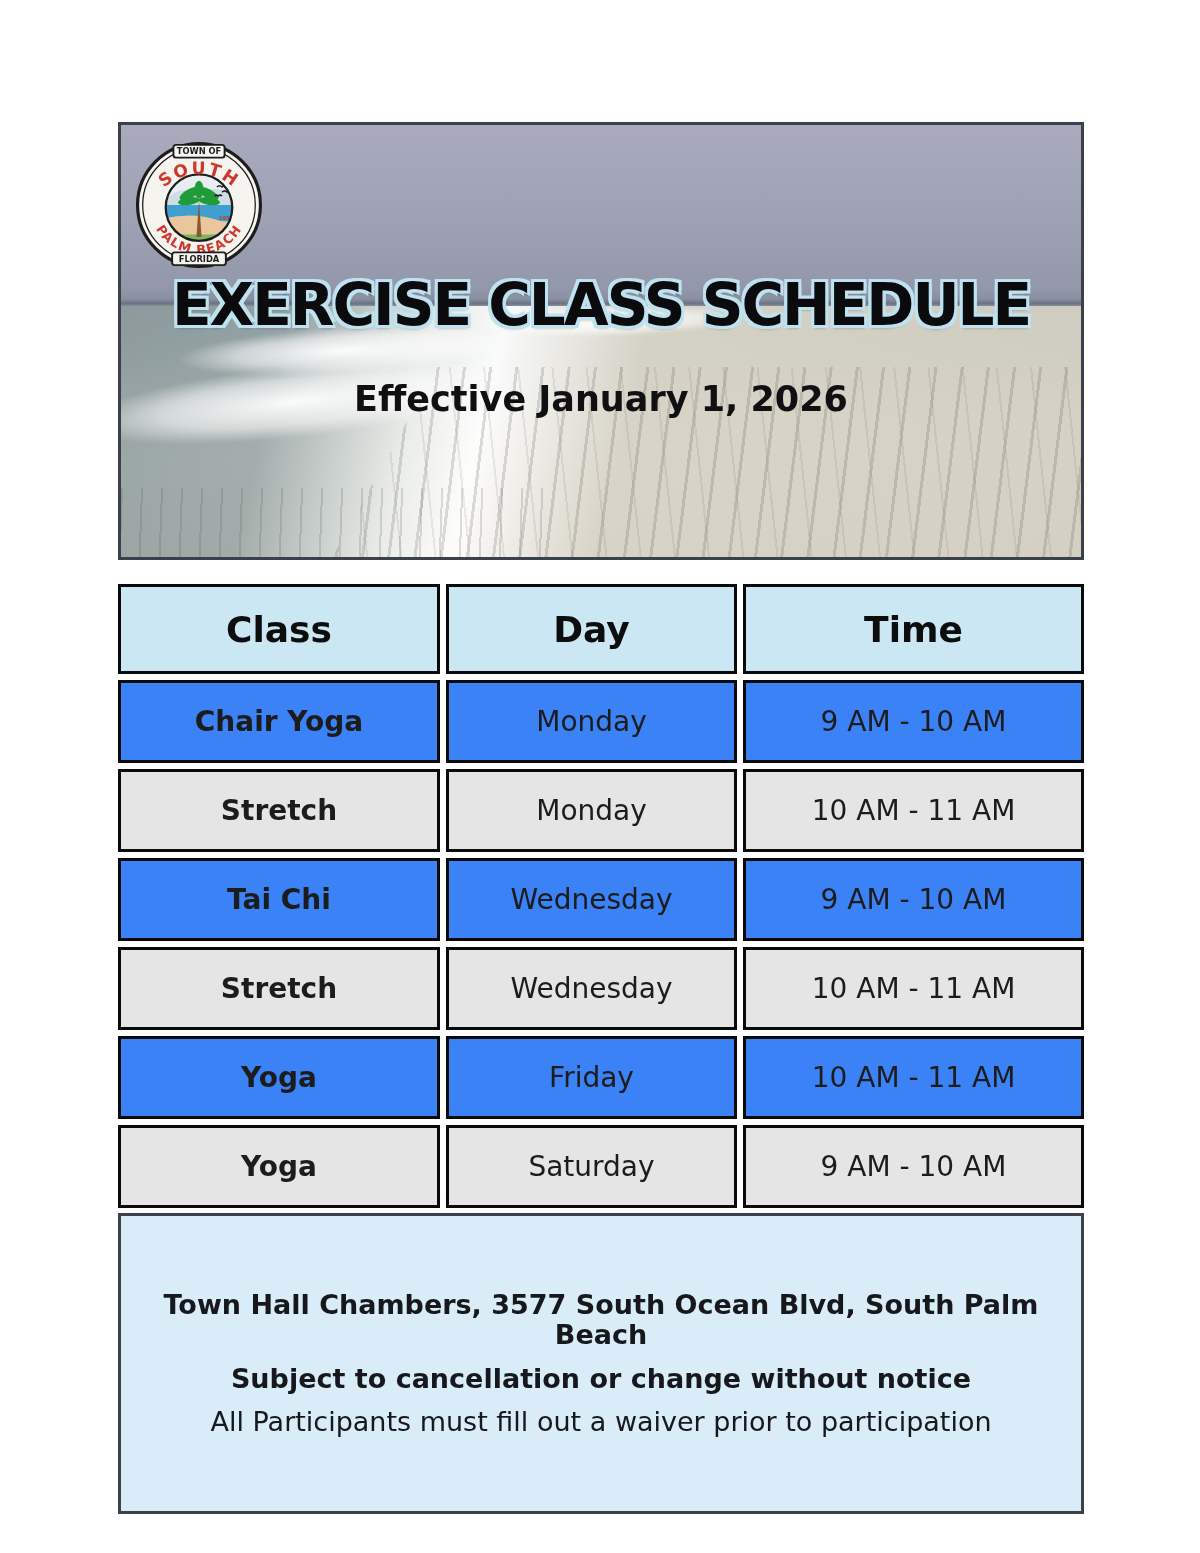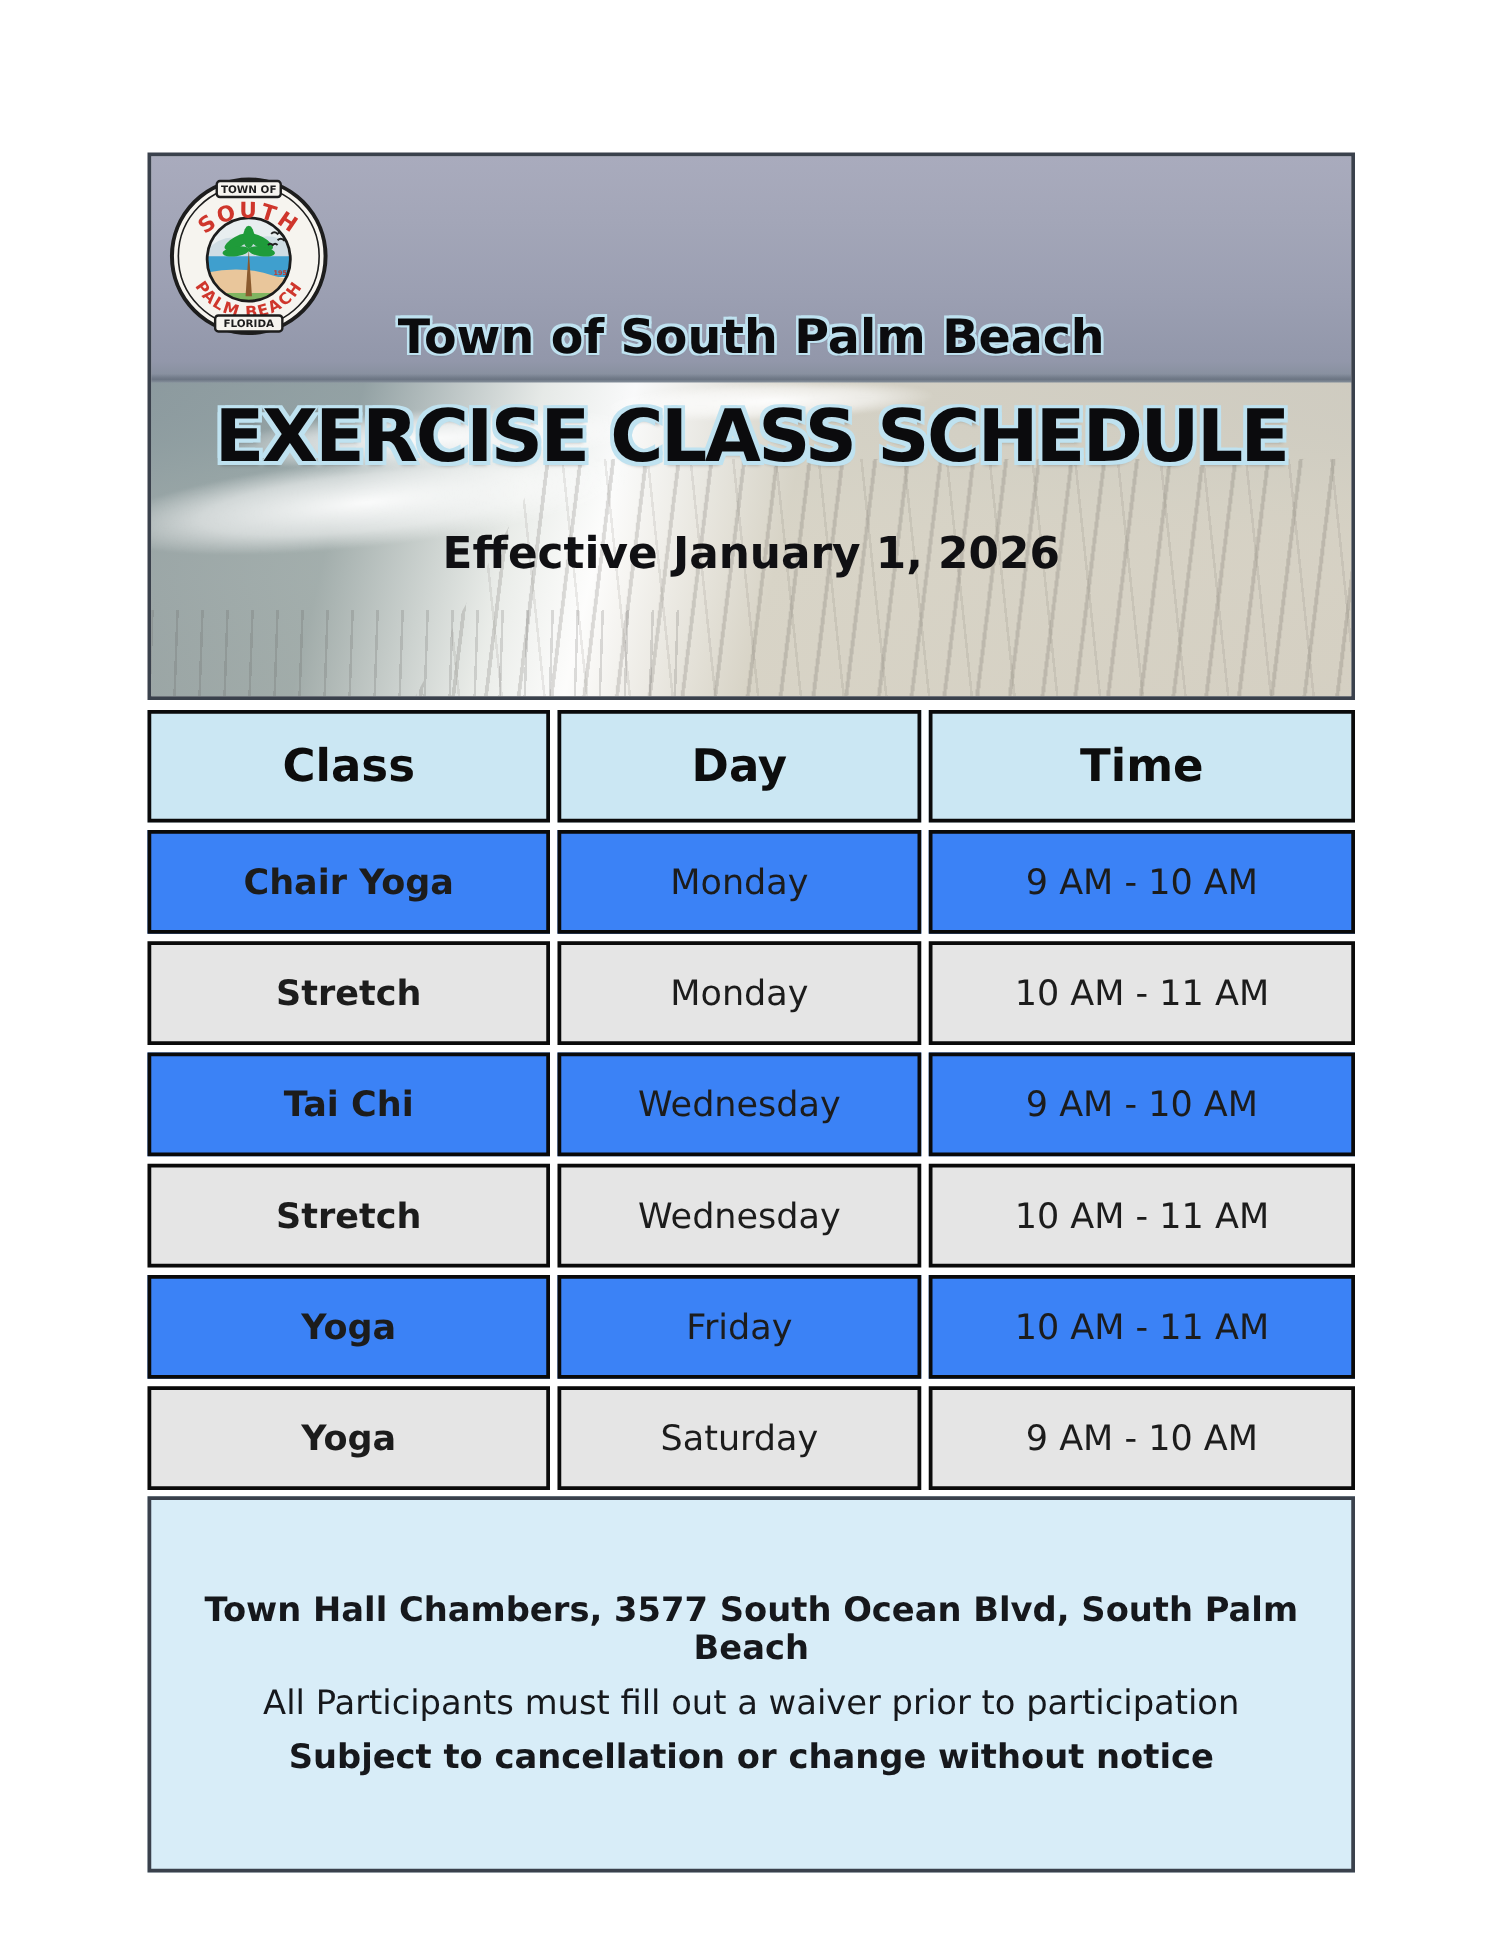--- a/index.html
+++ b/index.html
@@ -80,21 +80,21 @@
     white-space:nowrap;
     box-shadow:0 1px 2px rgba(0,0,0,.15);
   }
   .free-pill b { font-weight:800; color:#101408; }
 
   
   .seal { position:absolute; z-index:4; left:14px; top:16px; width:128px; height:128px; }
 
   
   .schedule {
-    margin-top:8px;
+    margin-top:24px;
     display:grid;
     grid-template-columns:322px 291px 341px;
     gap:6px;
     width:1082px;
   }
   .cell {
     display:flex; align-items:center; justify-content:center;
     border:3px solid #0a0a0a;
     background:#3b82f6;
     height:83px;
@@ -183,21 +183,20 @@
           <rect x="60" y="6" width="80" height="20" rx="4" fill="#f6f4ef" stroke="#1d1d1d" stroke-width="3"></rect>
           <text x="100" y="21" font-size="13" font-weight="bold" fill="#1d1d1d" text-anchor="middle">TOWN OF</text>
         </g>
         <g>
           <rect x="58" y="174" width="84" height="20" rx="4" fill="#f6f4ef" stroke="#1d1d1d" stroke-width="3"></rect>
           <text x="100" y="189" font-size="13" font-weight="bold" fill="#1d1d1d" text-anchor="middle">FLORIDA</text>
         </g>
       </svg>
 
       <div class="hero-inner">
-        <div class="hero-org">Town of South Palm Beach</div>
         <div class="hero-title">EXERCISE CLASS SCHEDULE</div>
         <div class="hero-effective">Effective January 1, 2026</div>
       </div>
     </header>
 
     <div class="schedule">
       <div class="cell hcell">Class</div>
       <div class="cell hcell">Day</div>
       <div class="cell hcell">Time</div>
 
@@ -233,18 +232,18 @@
 
       <div class="trow gray">
         <div class="cell class-cell">Yoga</div>
         <div class="cell day-cell">Saturday</div>
         <div class="cell time-cell">9 AM - 10 AM</div>
       </div>
     </div>
 
     <footer class="info-box">
       <div class="info-line bold">Town Hall Chambers, 3577 South Ocean Blvd, South Palm Beach</div>
+      <div class="info-line bold">Subject to cancellation or change without notice</div>
       <div class="info-line">All Participants must fill out a waiver prior to participation</div>
-      <div class="info-line bold">Subject to cancellation or change without notice</div>
     </footer>
 
   </div>
 </div>
 
 </body></html>

